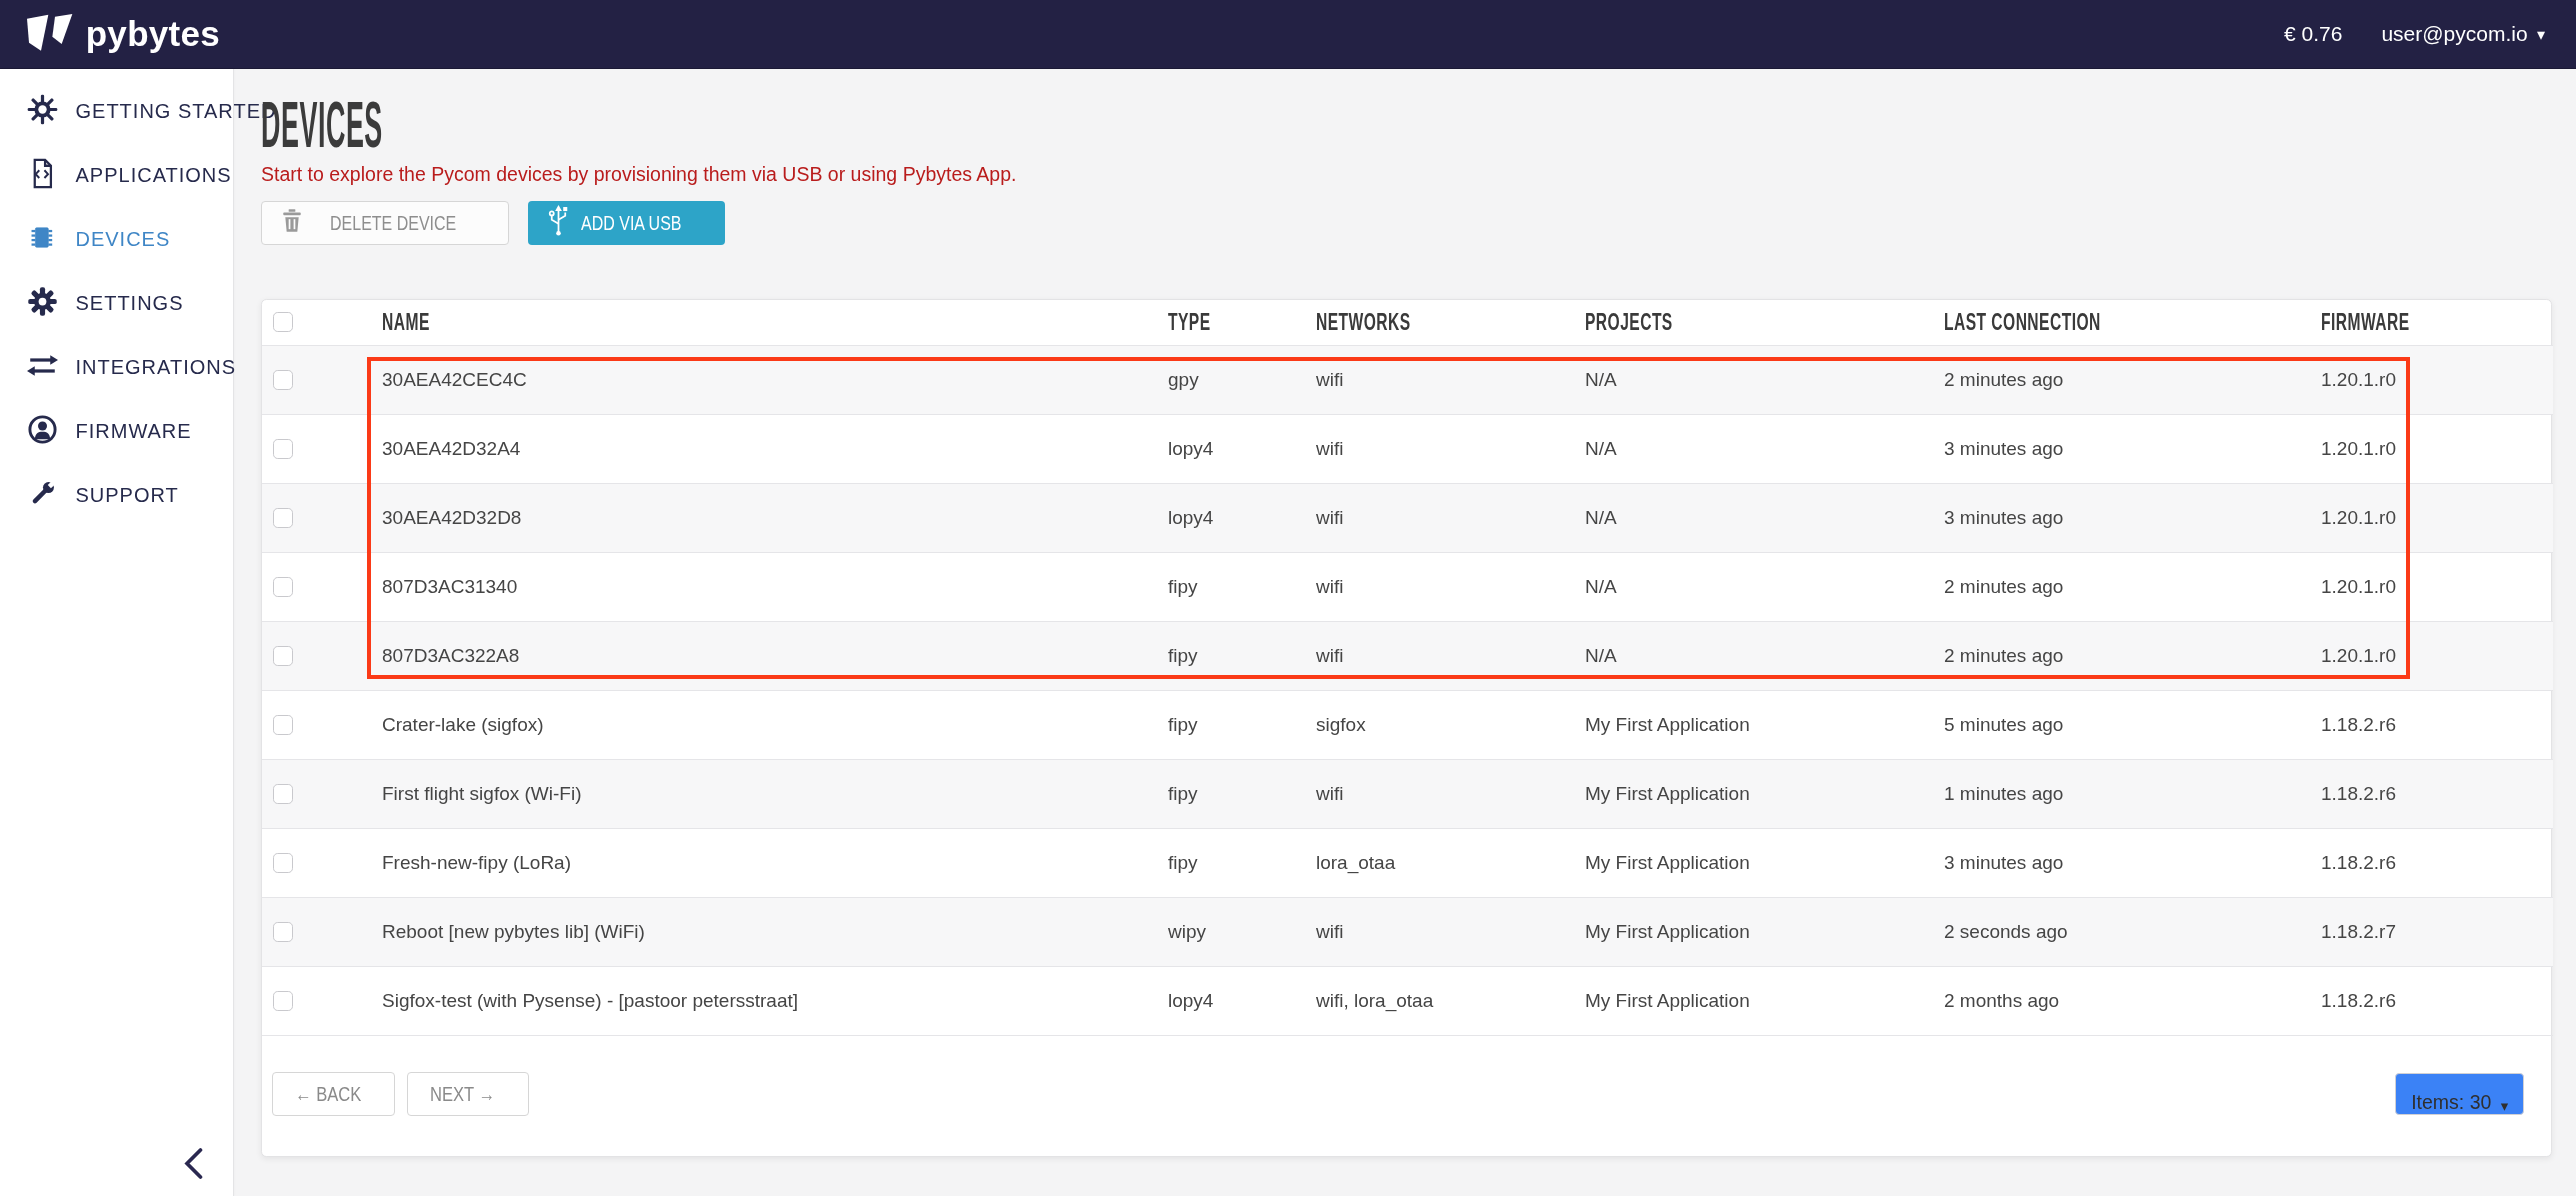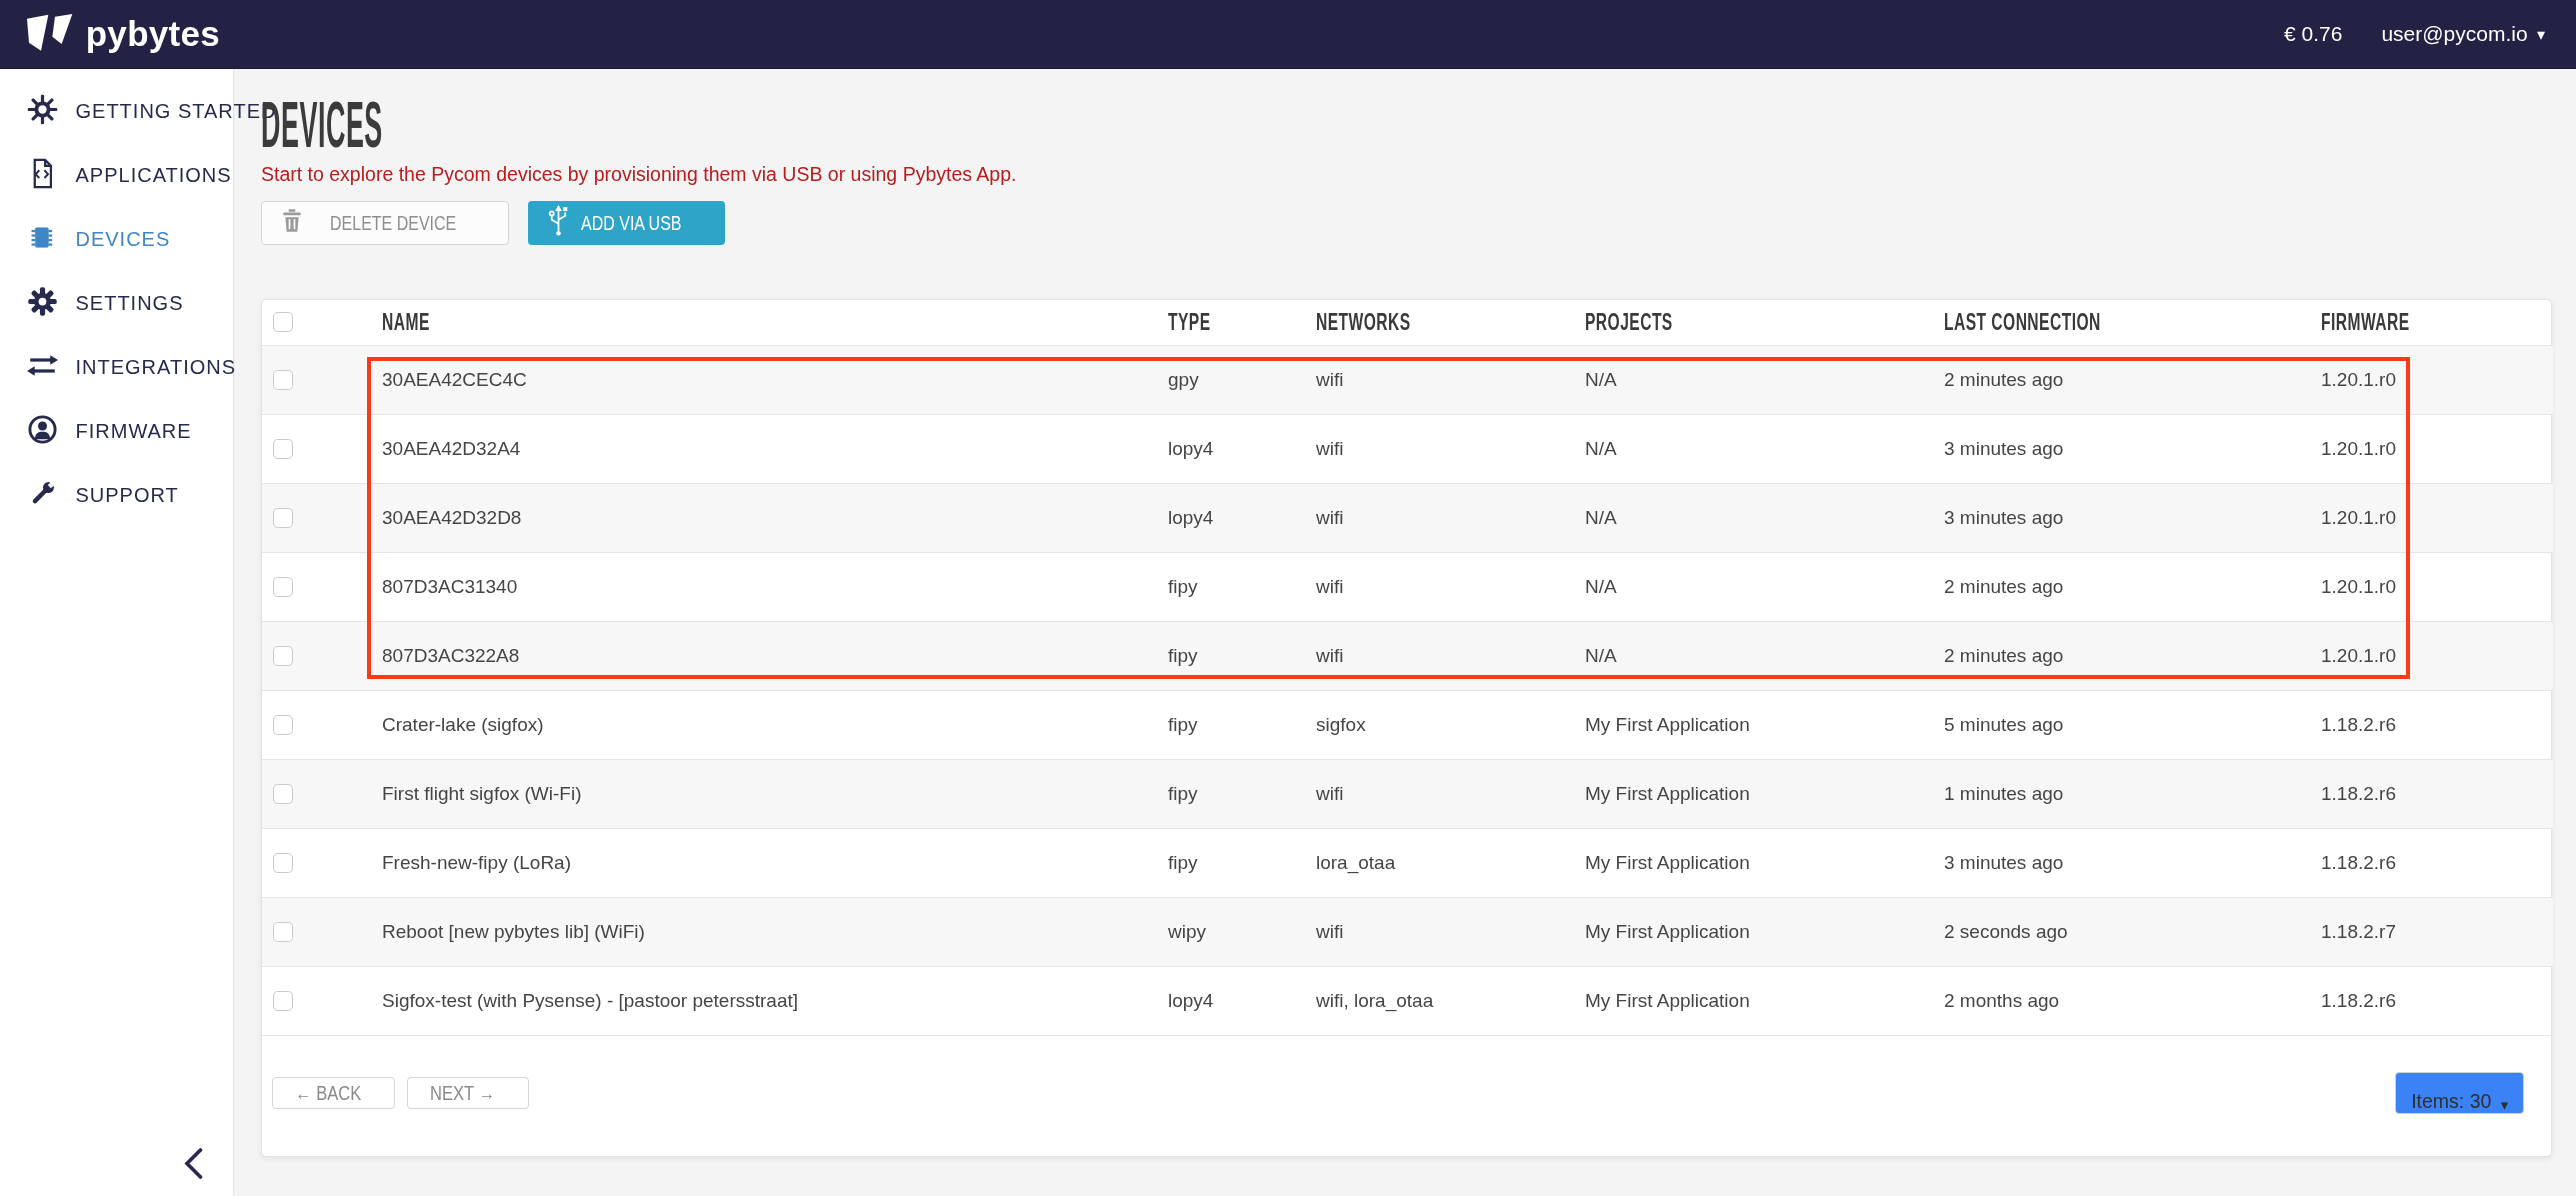--- a/index.html
+++ b/index.html
@@ -68,21 +68,21 @@
            font-weight:bold; letter-spacing:0.7px; white-space:nowrap; }
   tbody tr { height:69px; border-top:0.7px solid #e5e5e8; }
   tbody tr:nth-child(odd) { background:#f7f7f8; }
   tbody tr:last-child { border-bottom:0.7px solid #e5e5e8; }
   td { padding-left:8px; font-size:19px; color:#454545; white-space:nowrap; overflow:hidden; }
   .c-cb { padding-left:10.7px; }
   .cb { width:20px; height:20px; border:1.3px solid #c9c9cd; border-radius:4.7px; background:#fff; cursor:pointer; }
 
   
   .pager { position:absolute; left:10px; right:27px; top:772px; display:flex; align-items:center; gap:12px; }
-  .pbtn { height:32px; padding:0 21.5px; background:#fff; border:1.3px solid #d6d6d6; border-radius:4px;
+  .pbtn { height:44px; padding:0 21.5px; background:#fff; border:1.3px solid #d6d6d6; border-radius:4px;
           color:#8a8a8a; font-size:19.5px; display:flex; align-items:center; cursor:pointer; font-family:inherit; }
   .pbtn .lbl { display:inline-block; transform:scaleX(.85); transform-origin:left center; white-space:nowrap; }
   .items-btn { margin-left:auto; height:42px; padding:0 14.8px; background:#3b82f6; border:1.3px solid #d0d0d4;
                border-radius:4px; color:#2f2f2f; font-size:19.5px; display:flex; align-items:flex-end; gap:9.4px; cursor:pointer; font-family:inherit; }
   .items-btn .caret { font-size:14.8px; color:#2f2f2f; }
 
   
   .red-box { position:absolute; left:367px; top:357px; width:2043px; height:322px;
              border:4px solid #fb3a17; z-index:9; pointer-events:none; }
 </style>

